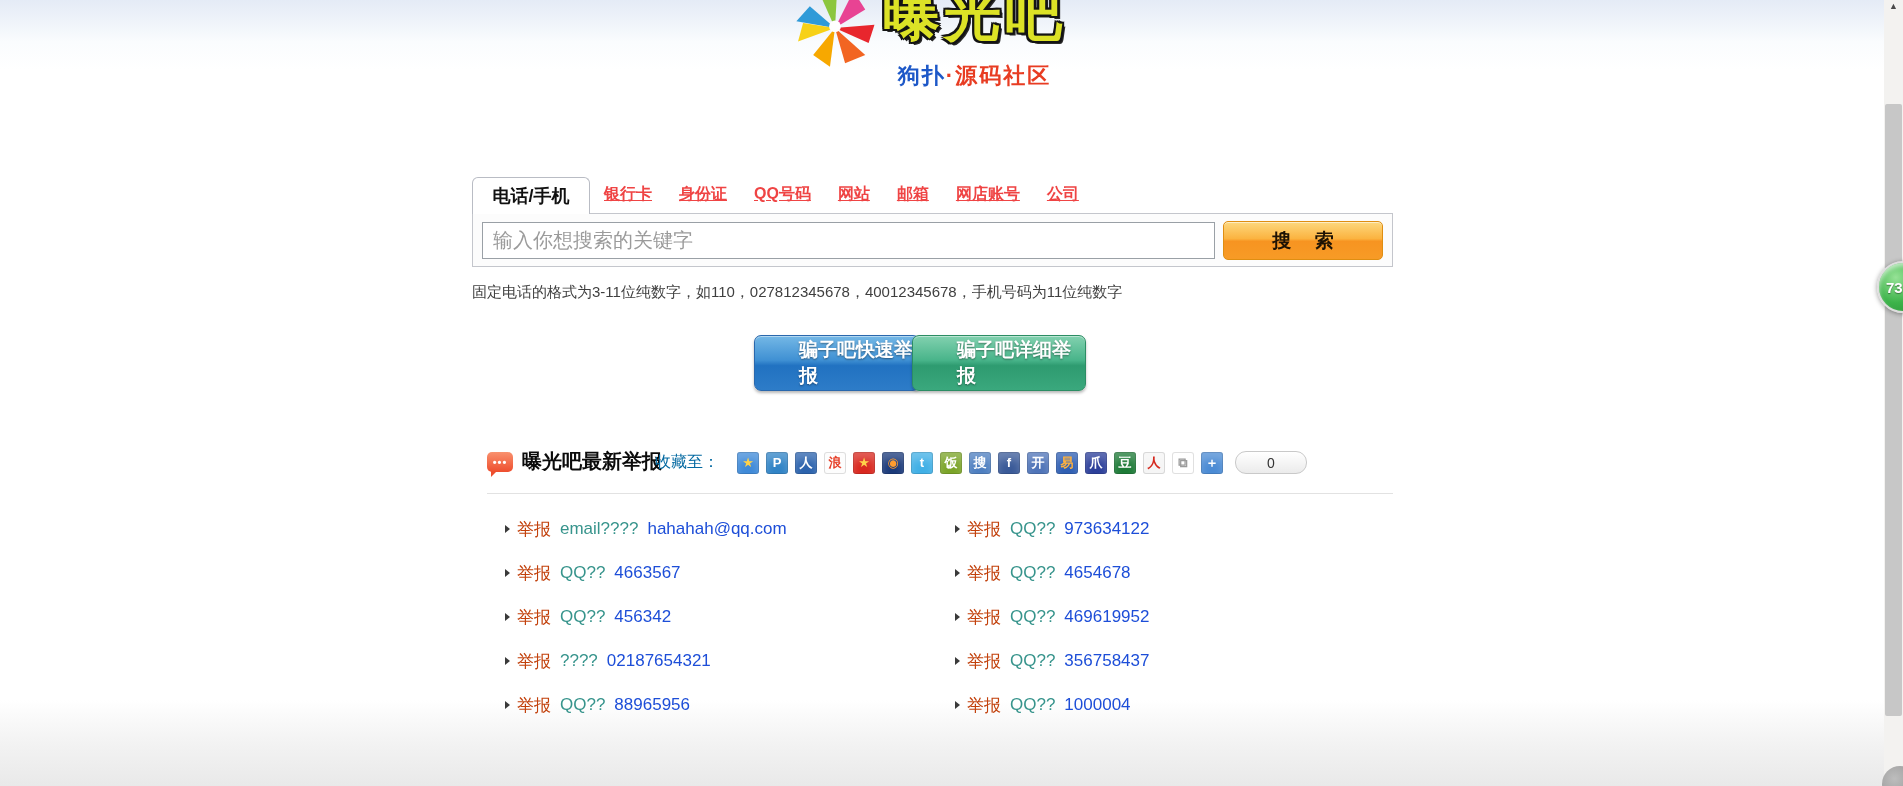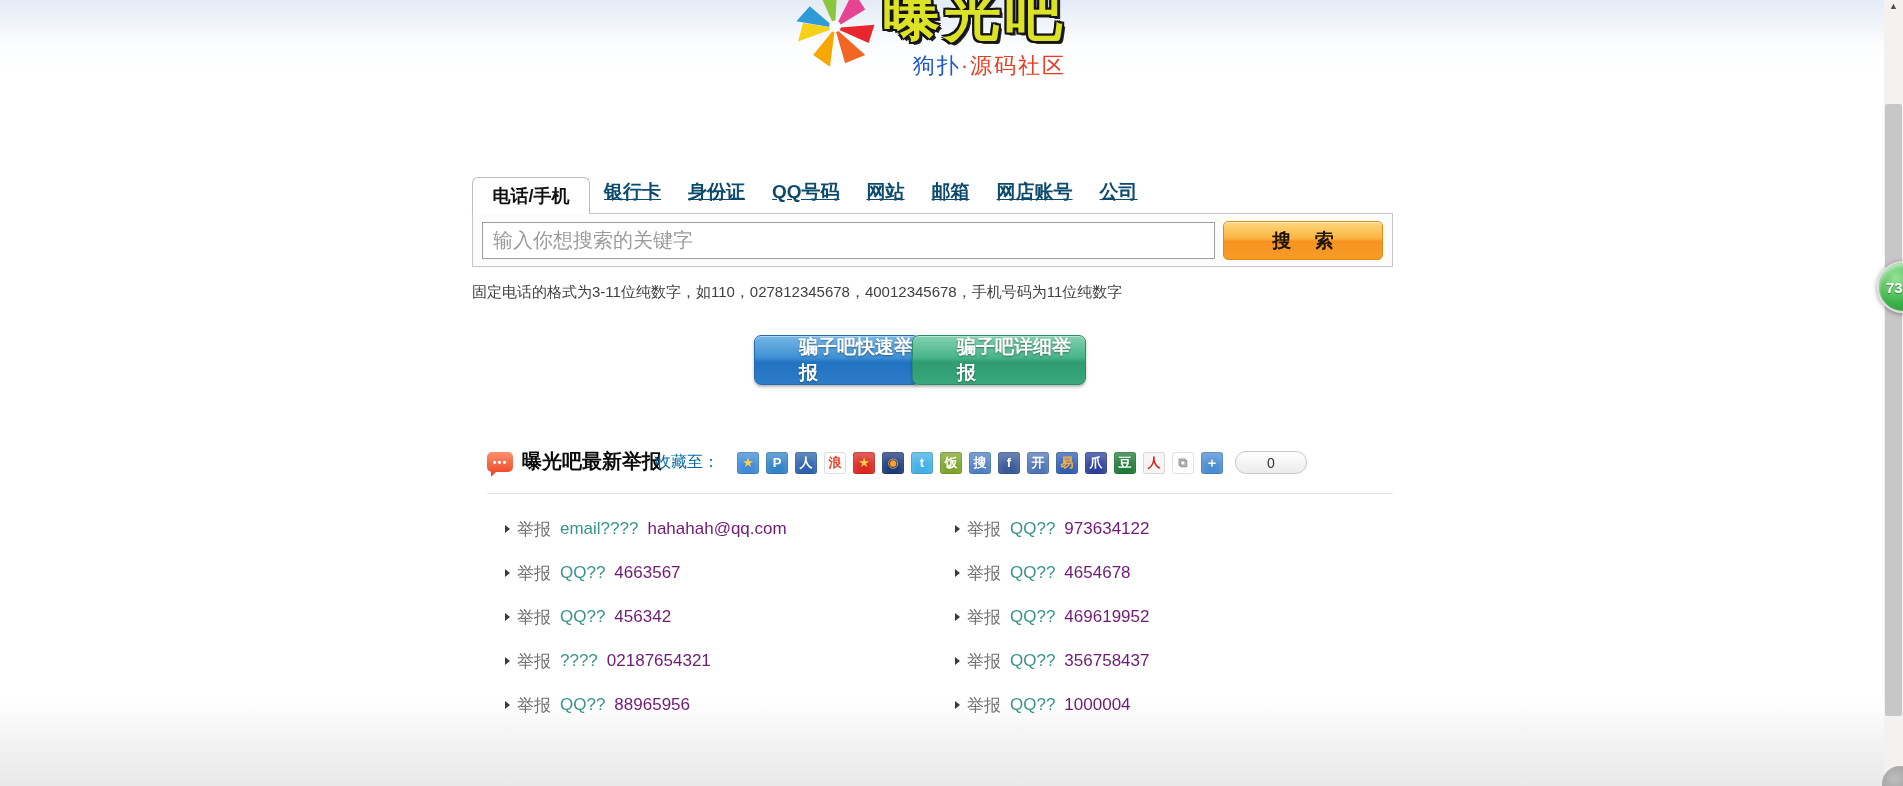--- a/index.html
+++ b/index.html
@@ -13,33 +13,33 @@
   
   .logo-wrap { position:absolute; left:793px; top:-14px; display:flex; align-items:flex-start; }
   .logo-star { width:84px; height:84px; flex:0 0 auto; }
   .logo-text-col { margin-left:6px; }
   .logo-title {
     font-size:57px; font-weight:bold; letter-spacing:4px; color:#dce226; line-height:1.0;
     text-shadow:-2px 0 #141414,2px 0 #141414,0 -2px #141414,0 2px #141414,
                 -2px -2px #141414,2px 2px #141414,-2px 2px #141414,2px -2px #141414,
                 3px 3px 0 #2a2a2a;
   }
-  .logo-sub { margin-top:8px; text-align:right; font-size:22px; font-weight:normal; letter-spacing:2px; }
+  .logo-sub { margin-top:18px; text-align:center; font-size:22px; font-weight:bold; letter-spacing:2px; }
   .logo-sub .blue { color:#1d58c8; }
   .logo-sub .red { color:#e83c22; }
 
   
   .tabs-row { position:absolute; left:472px; top:177px; display:flex; align-items:flex-end; height:37px; }
   .tab-active {
     width:118px; height:37px; background:#fff; border:1px solid #b9bcc4; border-bottom:none;
     border-radius:6px 6px 0 0; display:flex; align-items:center; justify-content:center;
     font-size:18px; font-weight:bold; color:#101010; position:relative; z-index:3;
   }
   .tab-links { display:flex; gap:27px; margin-left:14px; padding-bottom:9px; }
-  .tab-link { font-size:19px; font-weight:bold; color:#0c4a6e; text-decoration:underline; cursor:pointer; white-space:nowrap; }
+  .tab-link { font-size:16px; font-weight:bold; color:#ef4444; text-decoration:underline; cursor:pointer; white-space:nowrap; }
 
   
   .search-panel {
     position:absolute; left:472px; top:213px; width:921px; height:54px;
     background:#fcfcfc; border:1px solid #c4c6cc; z-index:2;
   }
   .search-input {
     position:absolute; left:9px; top:8px; width:733px; height:37px;
     border:1px solid #9aa0a6; background:#fff; font-size:20px; padding:0 10px; color:#333;
     font-family:"Liberation Sans","DejaVu Sans",sans-serif;
@@ -52,21 +52,21 @@
     font-size:19px; font-weight:bold; color:#1d1204; letter-spacing:9px; text-indent:9px;
     box-shadow:inset 0 1px 0 rgba(255,255,255,.55);
     font-family:"Liberation Sans","DejaVu Sans",sans-serif;
   }
 
   
   .hint-text { position:absolute; left:472px; top:283px; font-size:15px; color:#3f3f3f; }
 
   
   .act-btn {
-    position:absolute; top:335px; height:50px; border-radius:7px; cursor:pointer;
+    position:absolute; top:335px; height:56px; border-radius:7px; cursor:pointer;
     display:flex; align-items:center; justify-content:center;
     color:#fff; font-size:19px; font-weight:bold; text-shadow:0 1px 2px rgba(0,0,0,.4);
     box-shadow:0 2px 3px rgba(0,0,0,.28), inset 0 1px 0 rgba(255,255,255,.45);
     font-family:"Liberation Sans","DejaVu Sans",sans-serif;
     padding-left:44px;
   }
   .act-btn.blue {
     left:754px; width:166px;
     background:linear-gradient(180deg,#74b8e6 0%,#3f90d3 45%,#2172c1 55%,#2d7cc8 100%);
     border:1px solid #2a68ad;
@@ -103,23 +103,23 @@
   .section-divider { position:absolute; left:487px; top:493px; width:906px; height:1px; background:#e2e2e2; }
 
   .report-col { position:absolute; top:507px; display:flex; flex-direction:column; }
   .report-col.left { left:505px; }
   .report-col.right { left:955px; }
   .report-row { height:44px; display:flex; align-items:center; font-size:17px; white-space:nowrap; cursor:pointer; }
   .bullet {
     width:0; height:0; border-left:5px solid #3a3a3a;
     border-top:4px solid transparent; border-bottom:4px solid transparent; margin-right:7px;
   }
-  .rep-prefix { color:#737373; margin-right:9px; }
+  .rep-prefix { color:#c2410c; margin-right:9px; }
   .rep-type { color:#37948c; margin-right:9px; }
-  .rep-value { color:#701a75; }
+  .rep-value { color:#1d4ed8; }
 
   
   .scrollbar { position:absolute; right:0; top:0; width:19px; height:786px; background:#f3f2f0; z-index:4; }
   .scroll-up { position:absolute; top:1px; left:0; width:19px; text-align:center; font-size:9px; color:#4a4a4a; }
   .scroll-thumb { position:absolute; top:104px; left:1px; width:17px; height:612px; background:#c7c7c7; border-radius:2px; }
   .float-badge {
     position:absolute; right:-26px; top:261px; width:52px; height:52px; border-radius:50%;
     background:radial-gradient(circle at 35% 30%,#96e296,#3db34a 55%,#2a8f37);
     border:2px solid #dedede; z-index:6; cursor:pointer;
     box-shadow:inset 0 3px 4px rgba(255,255,255,.6), 0 1px 5px rgba(0,0,0,.4);

